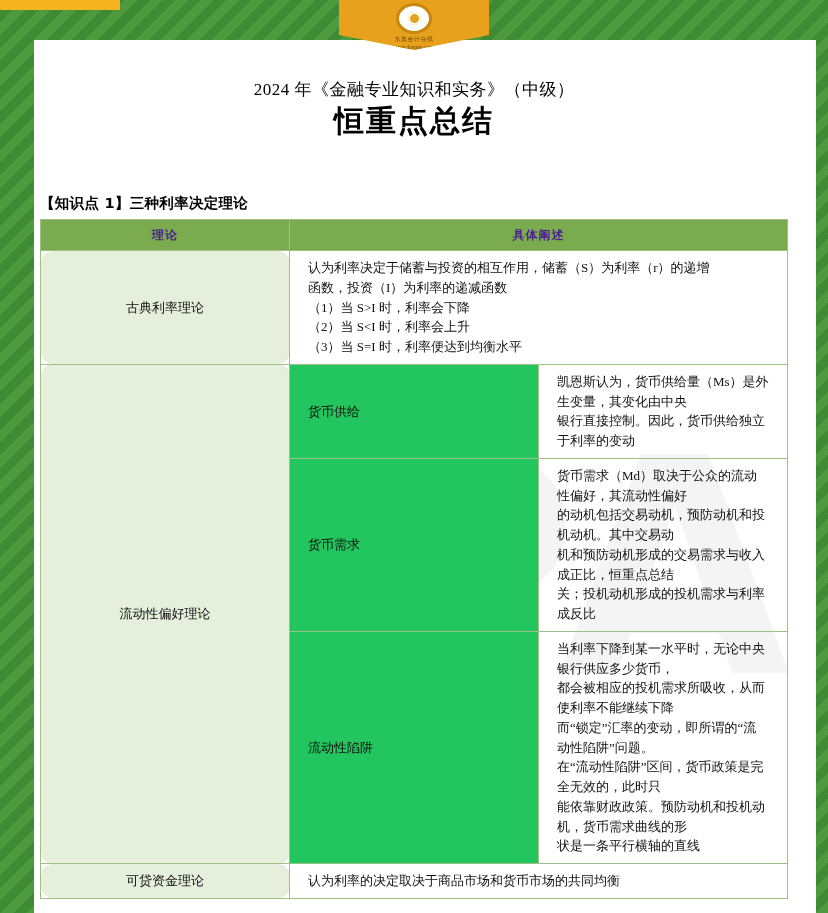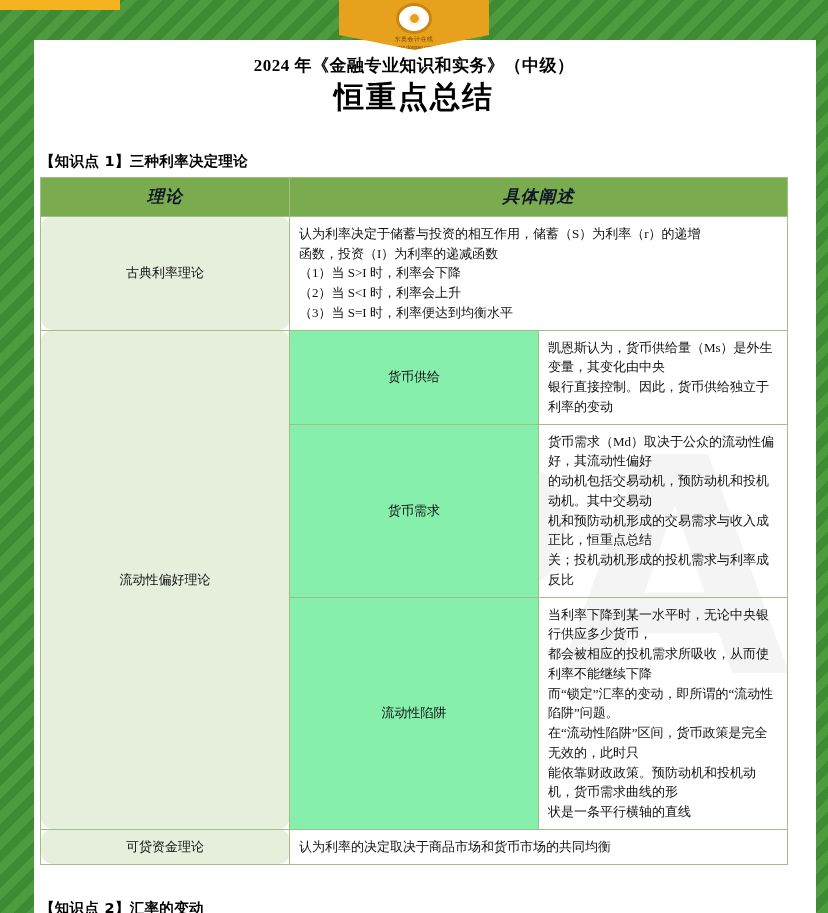--- a/index.html
+++ b/index.html
@@ -120,85 +120,84 @@
 
   
   .content {
     position: relative;
     z-index: 4;
     padding: 0 40px;
   }
   .doc-title {
     text-align: center;
     font-size: 17px;
-    font-weight: bold;
+    font-weight: normal;
     color: #000;
-    margin-top: 54px;
+    margin-top: 78px;
     letter-spacing: 0.5px;
   }
   .doc-subtitle {
     text-align: center;
     font-size: 30px;
     font-weight: bold;
     color: #000;
     letter-spacing: 2px;
     font-family: "DejaVu Sans", "Liberation Sans", sans-serif;
   }
   .section-heading {
     font-size: 14.5px;
     font-weight: bold;
     color: #000;
-    margin-top: 34px;
+    margin-top: 52px;
     margin-bottom: 6px;
     letter-spacing: 0.3px;
     font-family: "DejaVu Sans", "Liberation Sans", sans-serif;
   }
   .section-heading.tight { }
 
   table.kb {
     width: 100%;
     border-collapse: collapse;
     table-layout: fixed;
     font-size: 13px;
     line-height: 1.52;
   }
   table.kb td, table.kb th {
     border: 1px solid #9fbf85;
-    padding: 7px 9px;
+    padding: 7px 18px;
     vertical-align: middle;
     color: #111;
   }
   table.kb th {
     background: #7aab4e;
-    color: #0f172a;
+    color: #4c1d95;
     font-weight: bold;
     text-align: center;
-    font-size: 17px;
+    font-size: 12px;
     padding: 6px 8px;
     letter-spacing: 1px;
-    font-style: italic;
   }
   td.cat {
     background: #e6efdc;
     text-align: center;
     font-weight: normal;
     width: 125px;
     border-radius: 12px;
   }
   td.cat2 {
     background: #7aab4e;
     color: #ffffff;
     text-align: center;
     width: 88px;
     font-weight: normal;
     line-height: 1.9;
   }
   td.sub {
-    background: #86efac;
-    text-align: center;
+    background: #22c55e;
+    text-align: left;
     width: 95px;
   }
   td.sub-plain {
     text-align: center;
     width: 72px;
   }
   td.body { text-align: left; }
   .ln { display: block; }
 </style>
 </head>

